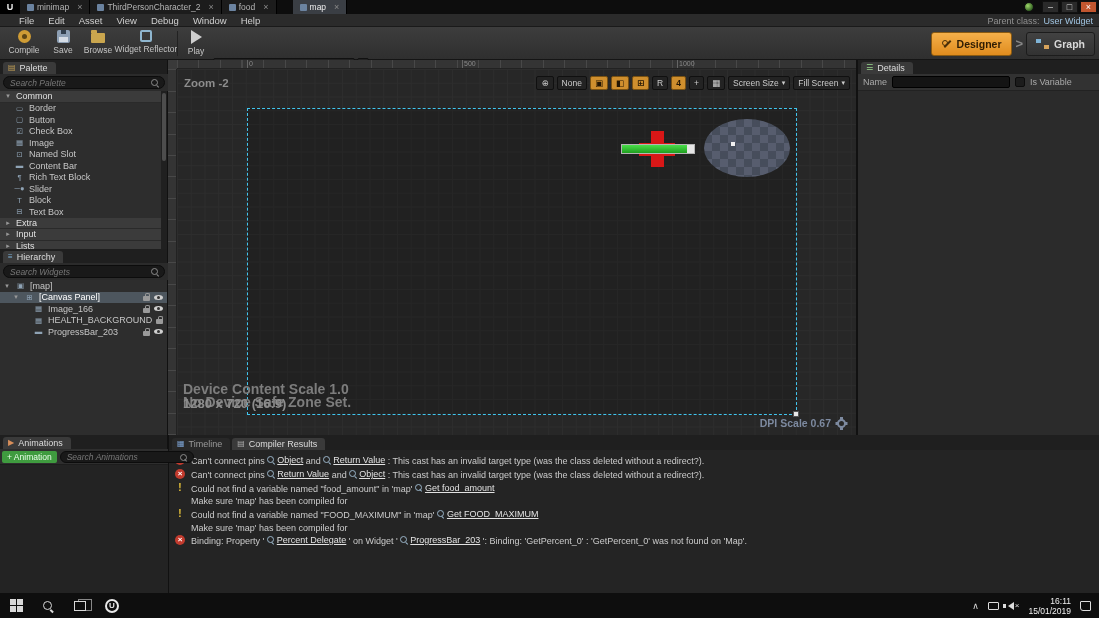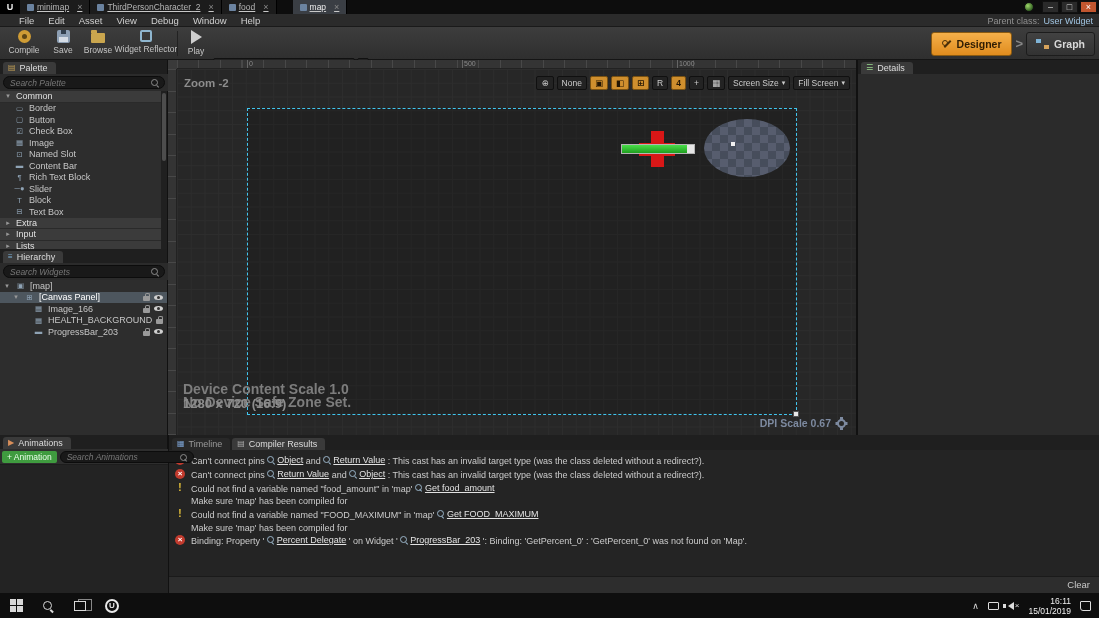--- a/index.html
+++ b/index.html
@@ -153,21 +153,21 @@
   #clock{text-align:right;font-size:8.5px;line-height:10px;color:#f0f0f0;}
   .notif{width:11px;height:10px;border:1px solid #ddd;border-radius:1px 1px 1px 3px;}
 </style>
 </head>
 <body>
 
 <div id="app">
 
   <div id="titlebar">
     <div class="ue-logo">U</div>
-    <div id="title-tabs" style="display:flex;text-decoration:underline;">
+    <div id="title-tabs" style="display:flex;">
         <div class="ttab">
           <span class="ticon"></span>
           <span>minimap</span>
           <span class="tclose">×</span>
         </div>
         <div class="ttab">
           <span class="ticon"></span>
           <span>ThirdPersonCharacter_2</span>
           <span class="tclose">×</span>
         </div>
@@ -441,20 +441,26 @@
     </div>
   </div>
 
   <div id="details">
     <div class="tabstrip" style="left:0;top:0;width:242px;height:14px;">
       <div class="ptab">
         <span class="picon" style="color:#9ad98f;">☰</span>
         <span>Details</span>
       </div>
     </div>
+    <div id="details-row">
+      <span class="lab">Name</span>
+      <input id="details-name-input" value="" style="">
+      <span class="checkbox"></span>
+      <span class="lab">Is Variable</span>
+    </div>
   </div>
 
   <div id="bottom-panel">
     <div class="tabstrip" style="left:0;top:0;width:931px;height:15px;">
       <div class="ptab inactive">
         <span class="picon" style="color:#7fa7d9;">▦</span>
         <span>Timeline</span>
       </div>
       <div class="ptab">
         <span class="picon" style="color:#b0b0b0;">▤</span>
@@ -512,23 +518,20 @@
             <div class="msgline"><span>Binding: Property ' </span><span class="link">
                 <span class="maglink"></span>
                 <span>Percent Delegate</span>
               </span><span> ' on Widget ' </span><span class="link">
                 <span class="maglink"></span>
                 <span>ProgressBar_203</span>
               </span><span> ': Binding: 'GetPercent_0' : 'GetPercent_0' was not found on 'Map'.</span></div>
           </div>
         </div>
       </div>
-    <div id="bottom-strip">
-      <span id="clear-btn">Clear</span>
-    </div>
   </div>
 
   <div class="tabstrip" style="left:0;top:435px;width:168px;height:14px;border-right:1px solid #111;">
     <div class="ptab">
       <span class="picon" style="color:#d98f5a;">▶</span>
       <span>Animations</span>
     </div>
   </div>
   <div id="anim-toolbar">
     <div id="anim-add">+ Animation</div>

